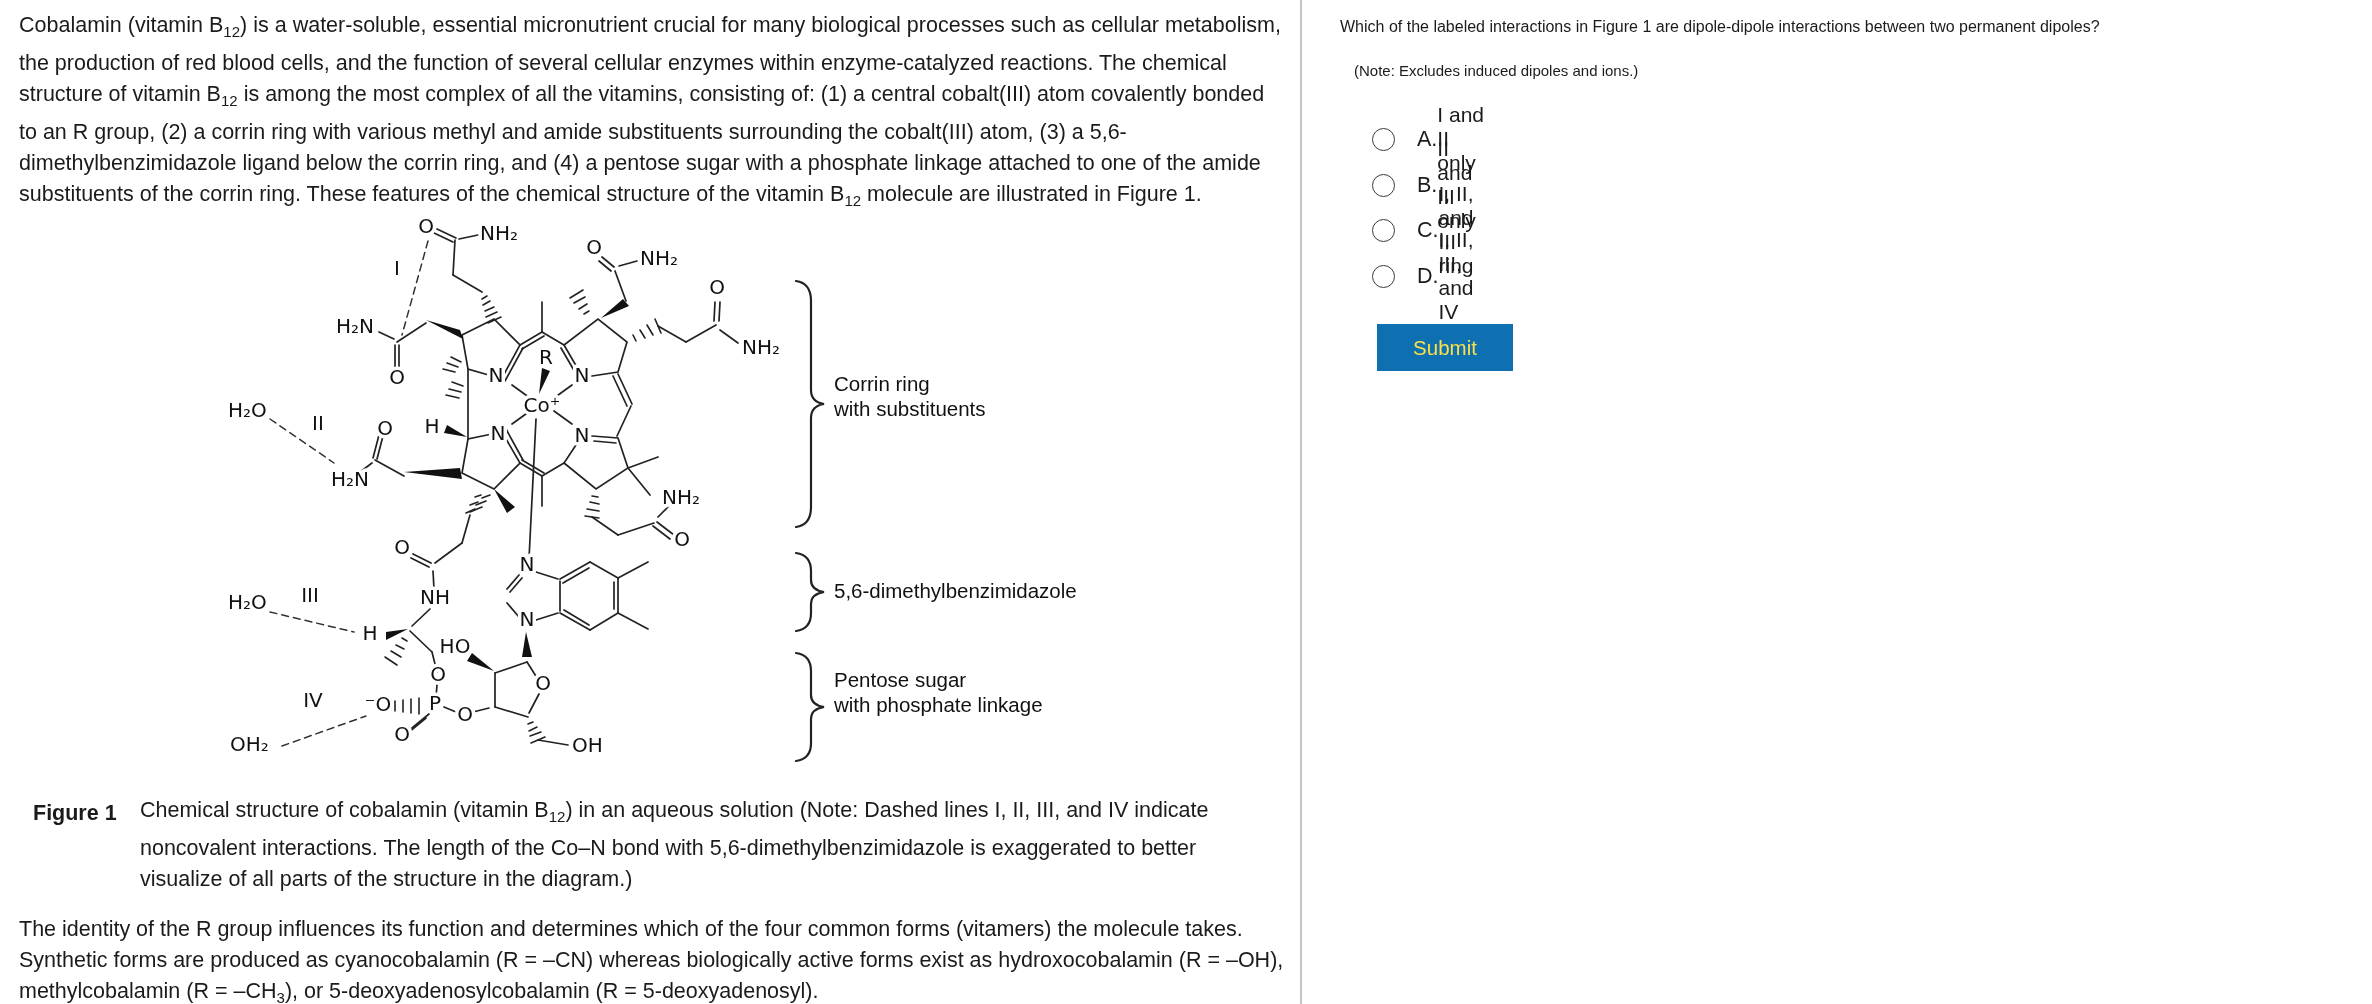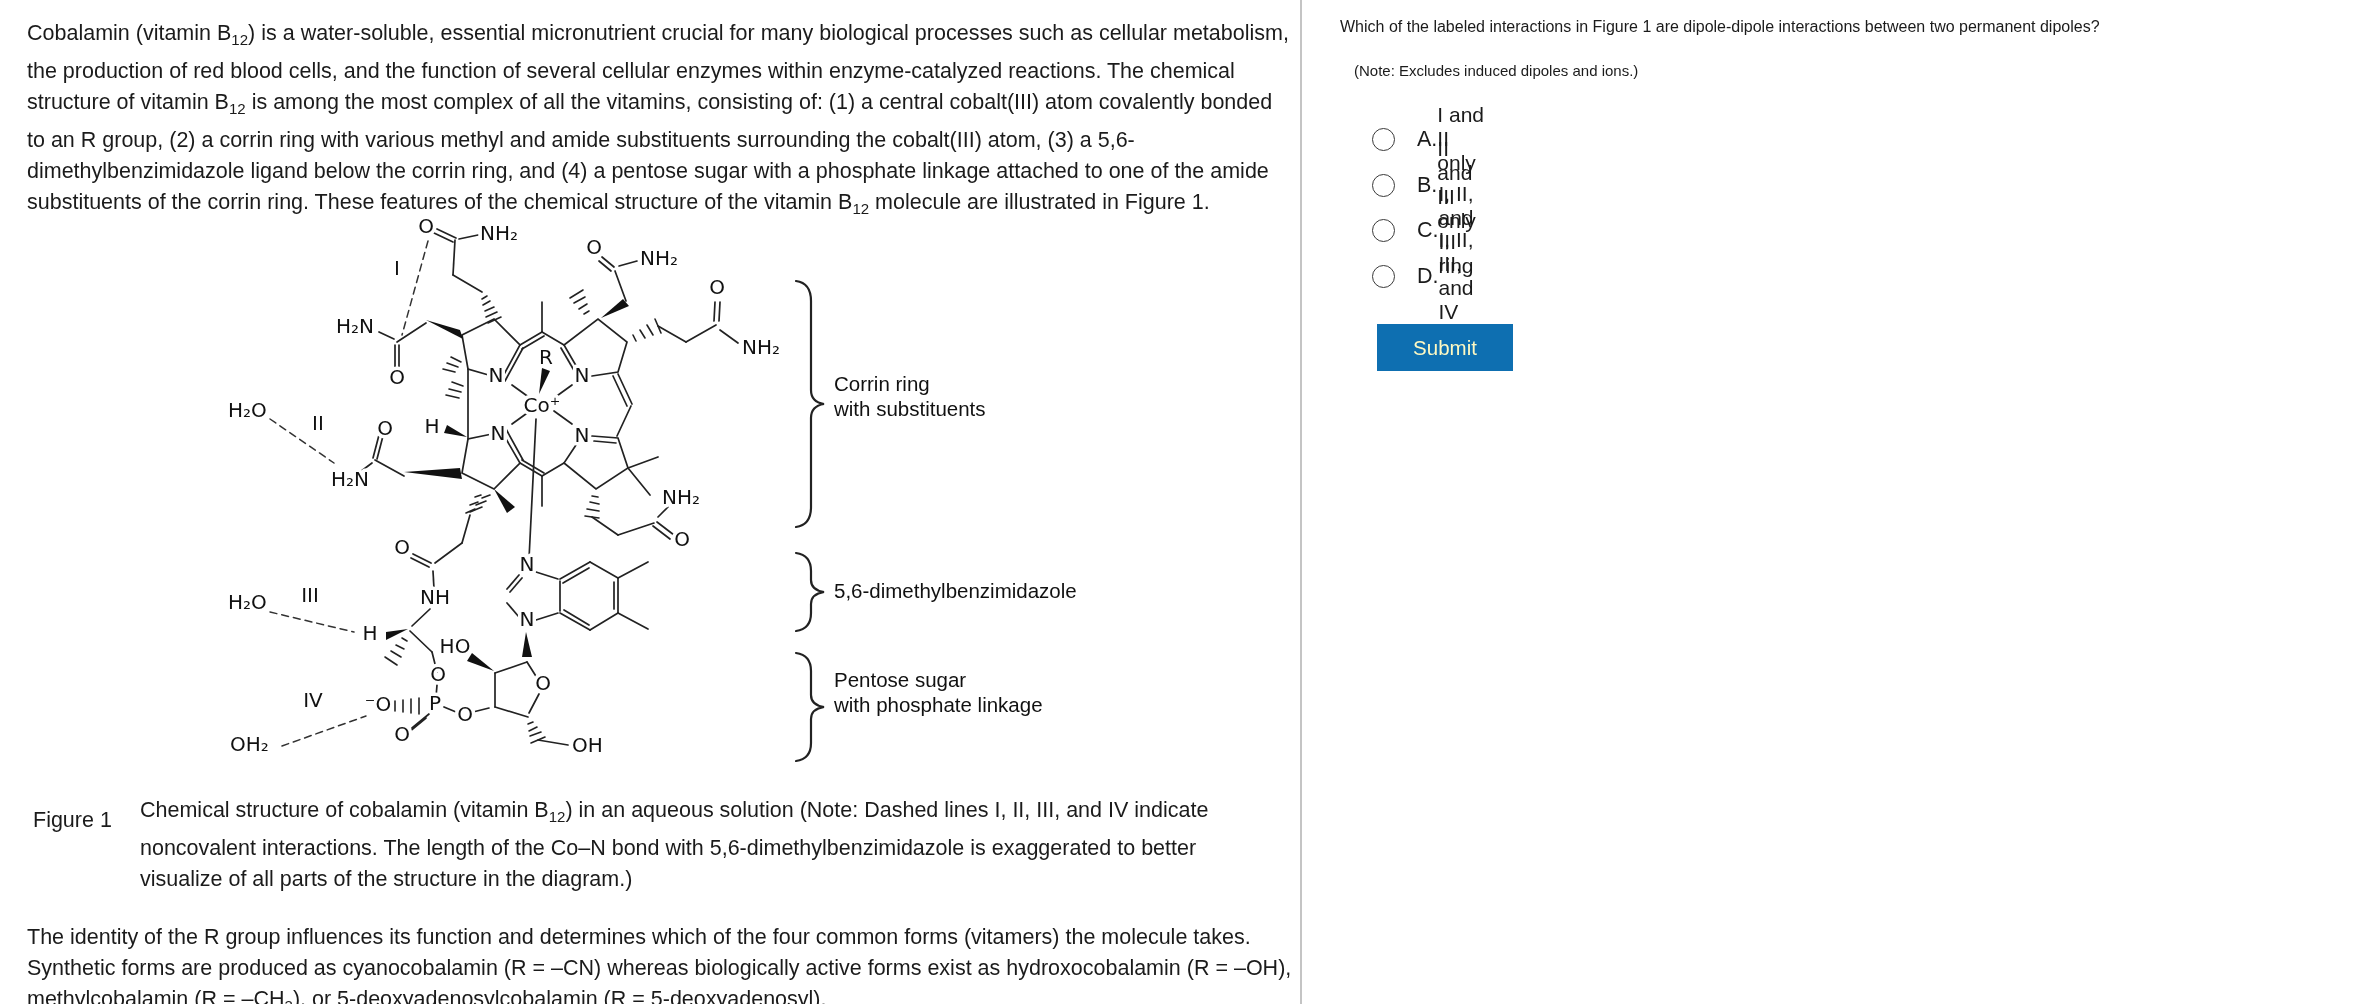--- a/index.html
+++ b/index.html
@@ -5,45 +5,45 @@
   html,body{margin:0;padding:0;}
   body{
     width:2372px;height:1004px;position:relative;overflow:hidden;
     background:#ffffff;color:#1b1b1b;
     font-family:"Liberation Sans","DejaVu Sans",sans-serif;
   }
   .left-panel{position:absolute;left:0;top:0;width:1300px;height:1004px;}
   .divider{position:absolute;left:1300px;top:0;width:2px;height:1004px;background:#c4c4c4;}
   .right-panel{position:absolute;left:1302px;top:0;width:1070px;height:1004px;}
 
-  .passage{position:absolute;font-size:21.5px;line-height:30.8px;margin:12px;}
+  .passage{position:absolute;font-size:21.5px;line-height:30.8px;margin:4px;}
   .passage.p1{left:15px;top:6px;width:1268px;}
   .passage.p2{left:15px;top:910px;width:1285px;}
   sub{font-size:70%;}
 
   .figure-wrap{position:absolute;left:230px;top:195px;width:850px;height:600px;}
   .figure-wrap svg{overflow:visible;display:block;}
 
   .caption{position:absolute;left:0;top:795px;width:1300px;font-size:21.5px;line-height:31.5px;}
-  .cap-label{position:absolute;left:33px;top:10px;font-weight:normal;text-align:center;}
+  .cap-label{position:absolute;left:33px;top:3px;font-weight:bold;text-align:center;}
   .cap-text{position:absolute;left:140px;top:0;width:1122px;display:block;}
 
   .question{position:absolute;left:38px;top:12px;width:1032px;font-size:16px;line-height:29px;}
   .note{position:absolute;left:52px;top:62px;font-size:15px;}
 
   .options{position:absolute;left:70px;top:124px;}
   .opt-row{position:absolute;left:0;display:flex;align-items:center;height:30px;cursor:pointer;}
   .opt-row.r0{top:0;} .opt-row.r1{top:46px;} .opt-row.r2{top:91px;} .opt-row.r3{top:137px;}
   .radio{width:21px;height:21px;border:1.6px solid #3a3a3a;border-radius:50%;background:#fff;flex:0 0 auto;}
   .opt-letter{margin-left:22px;font-size:21.5px;width:32px;}
   .opt-text{font-size:21px;}
 
   .submit{
     position:absolute;left:75px;top:324px;width:136px;height:47px;
-    background:#0e6fb1;color:#fef9c3;border:none;font-size:20.5px;
+    background:#0e6fb1;color:#fde047;border:none;font-size:20.5px;
     font-family:"Liberation Sans","DejaVu Sans",sans-serif;cursor:pointer;
   }
 
   
   .bond{stroke:#222;stroke-width:1.7;stroke-linecap:round;fill:none;}
   .hashline{stroke:#222;stroke-width:1.6;stroke-linecap:round;}
   .wedge{fill:#111;stroke:none;}
   .dashb{stroke:#333;stroke-width:1.5;stroke-dasharray:7 5;stroke-linecap:round;fill:none;}
   .brace{stroke:#222;stroke-width:2.2;fill:none;stroke-linecap:round;}
   .at{font-family:"DejaVu Sans",sans-serif;font-size:20px;fill:#111;

